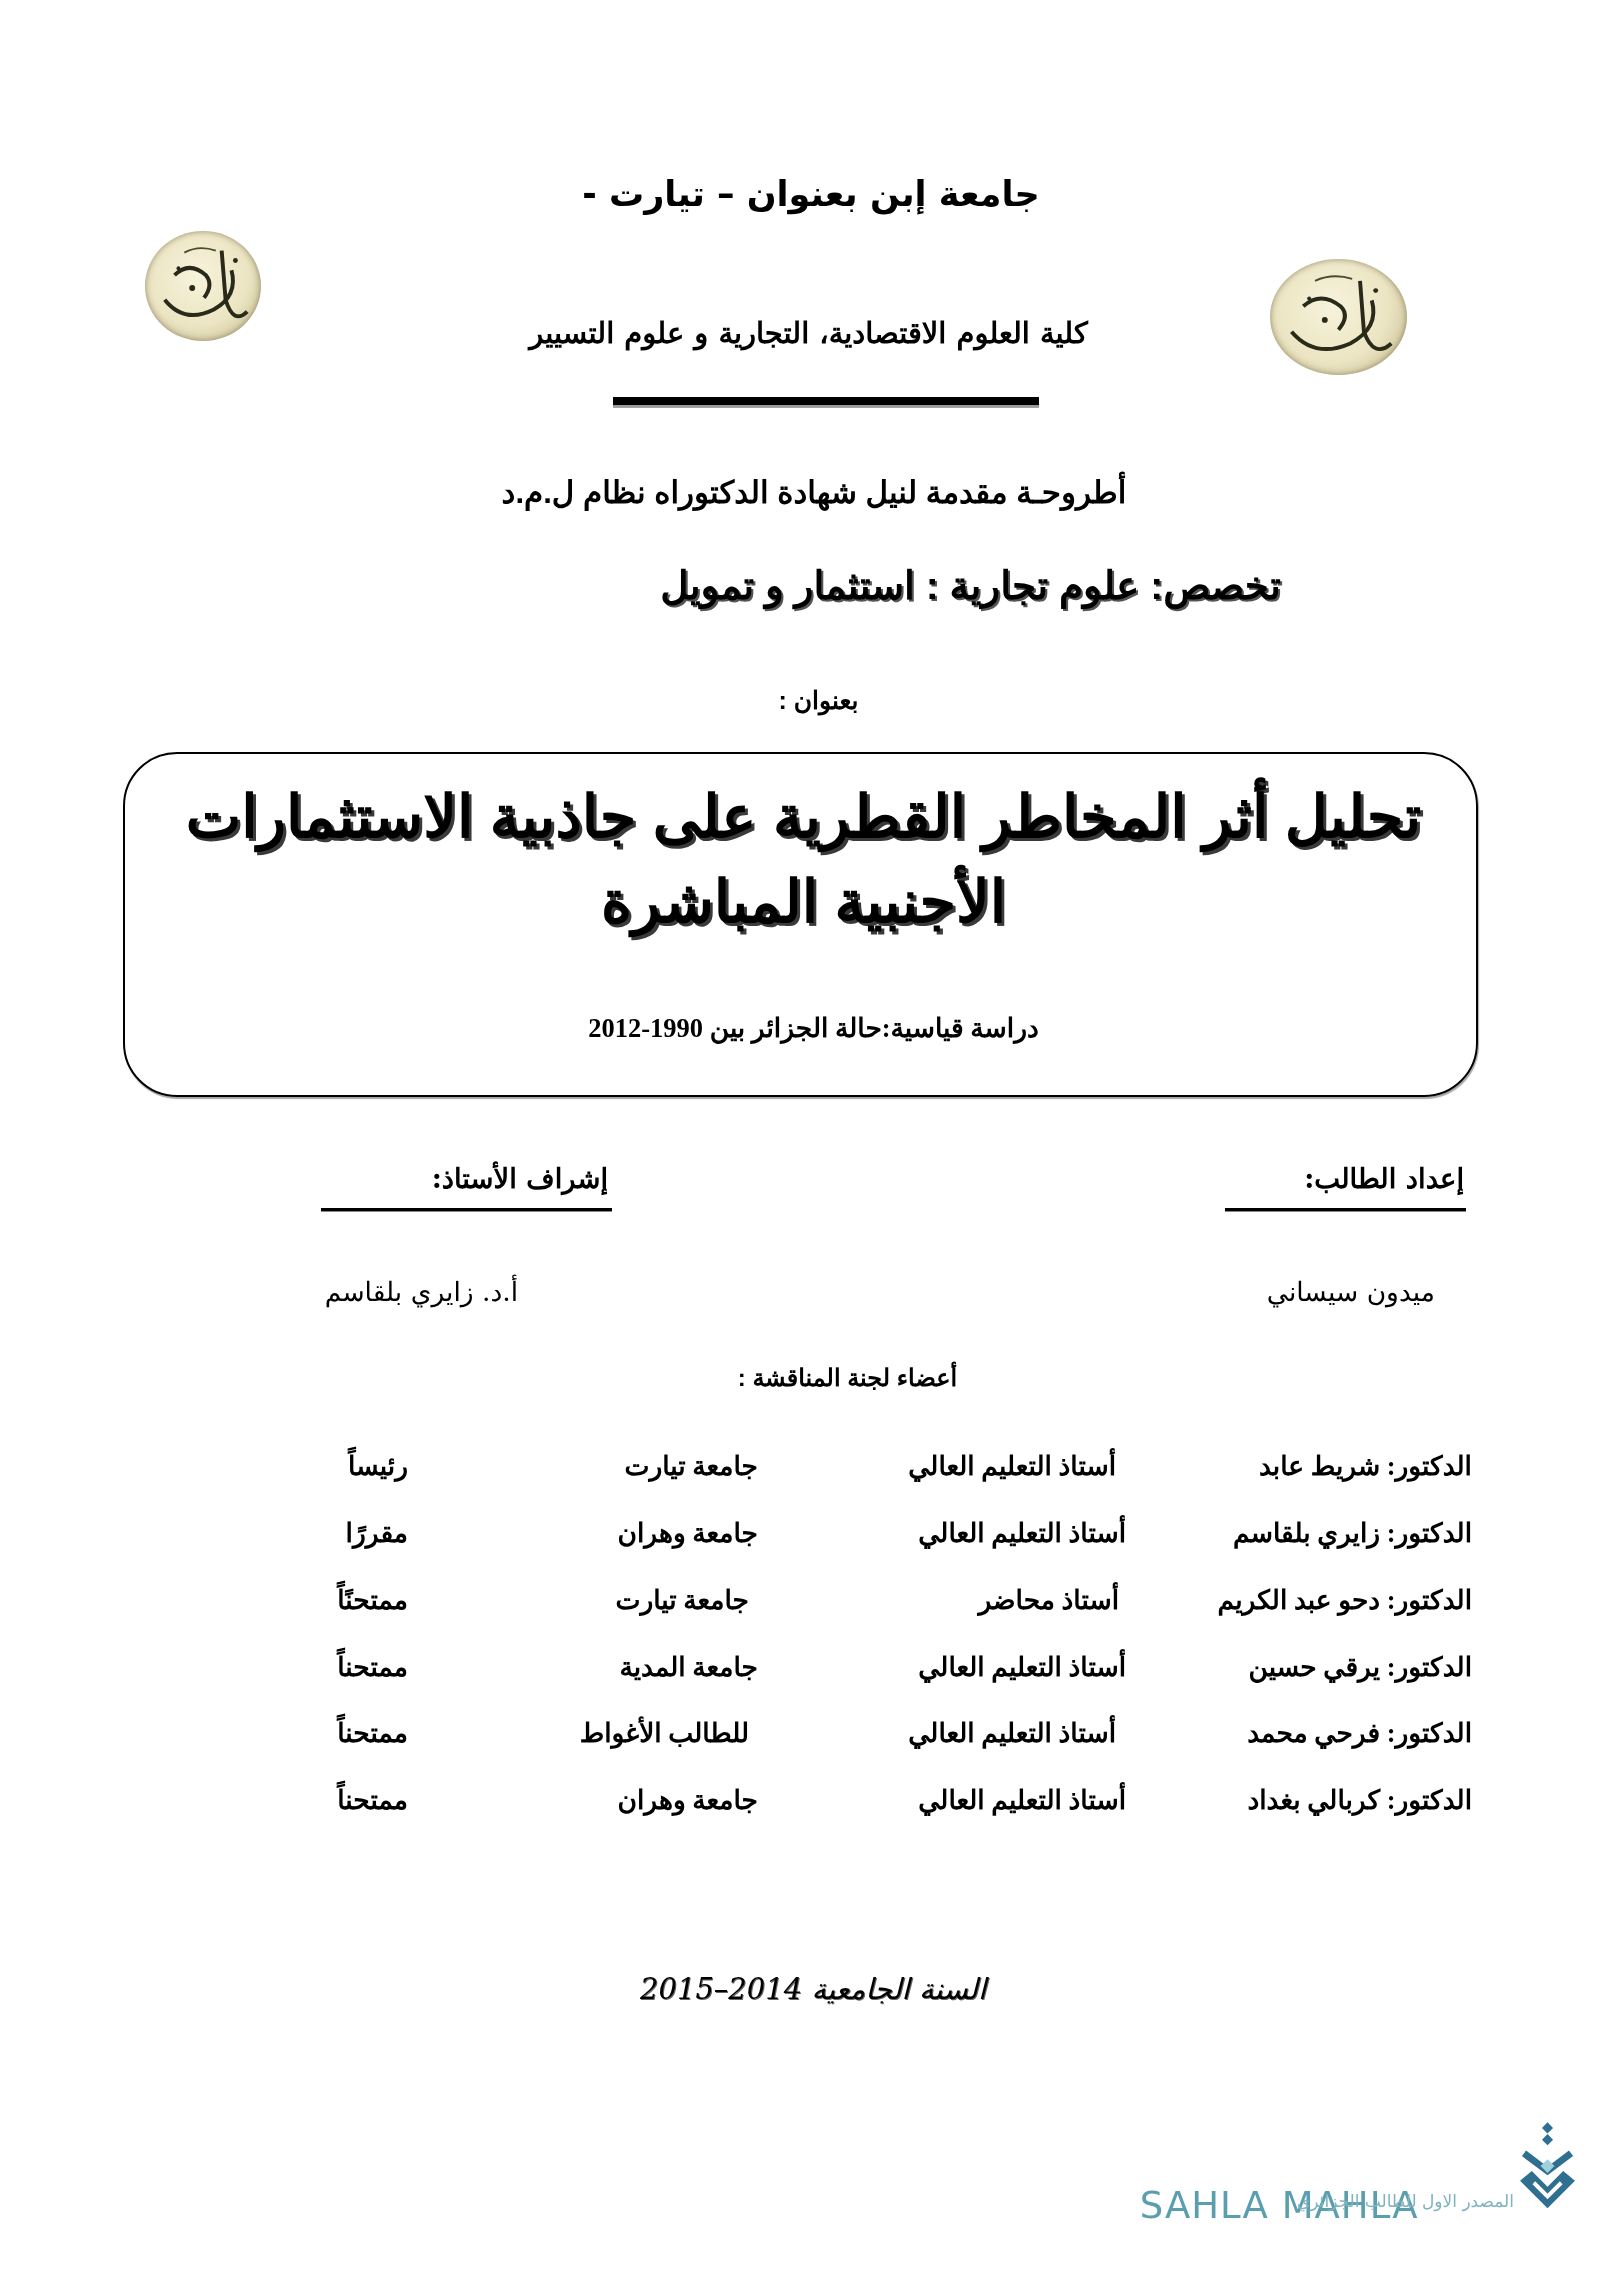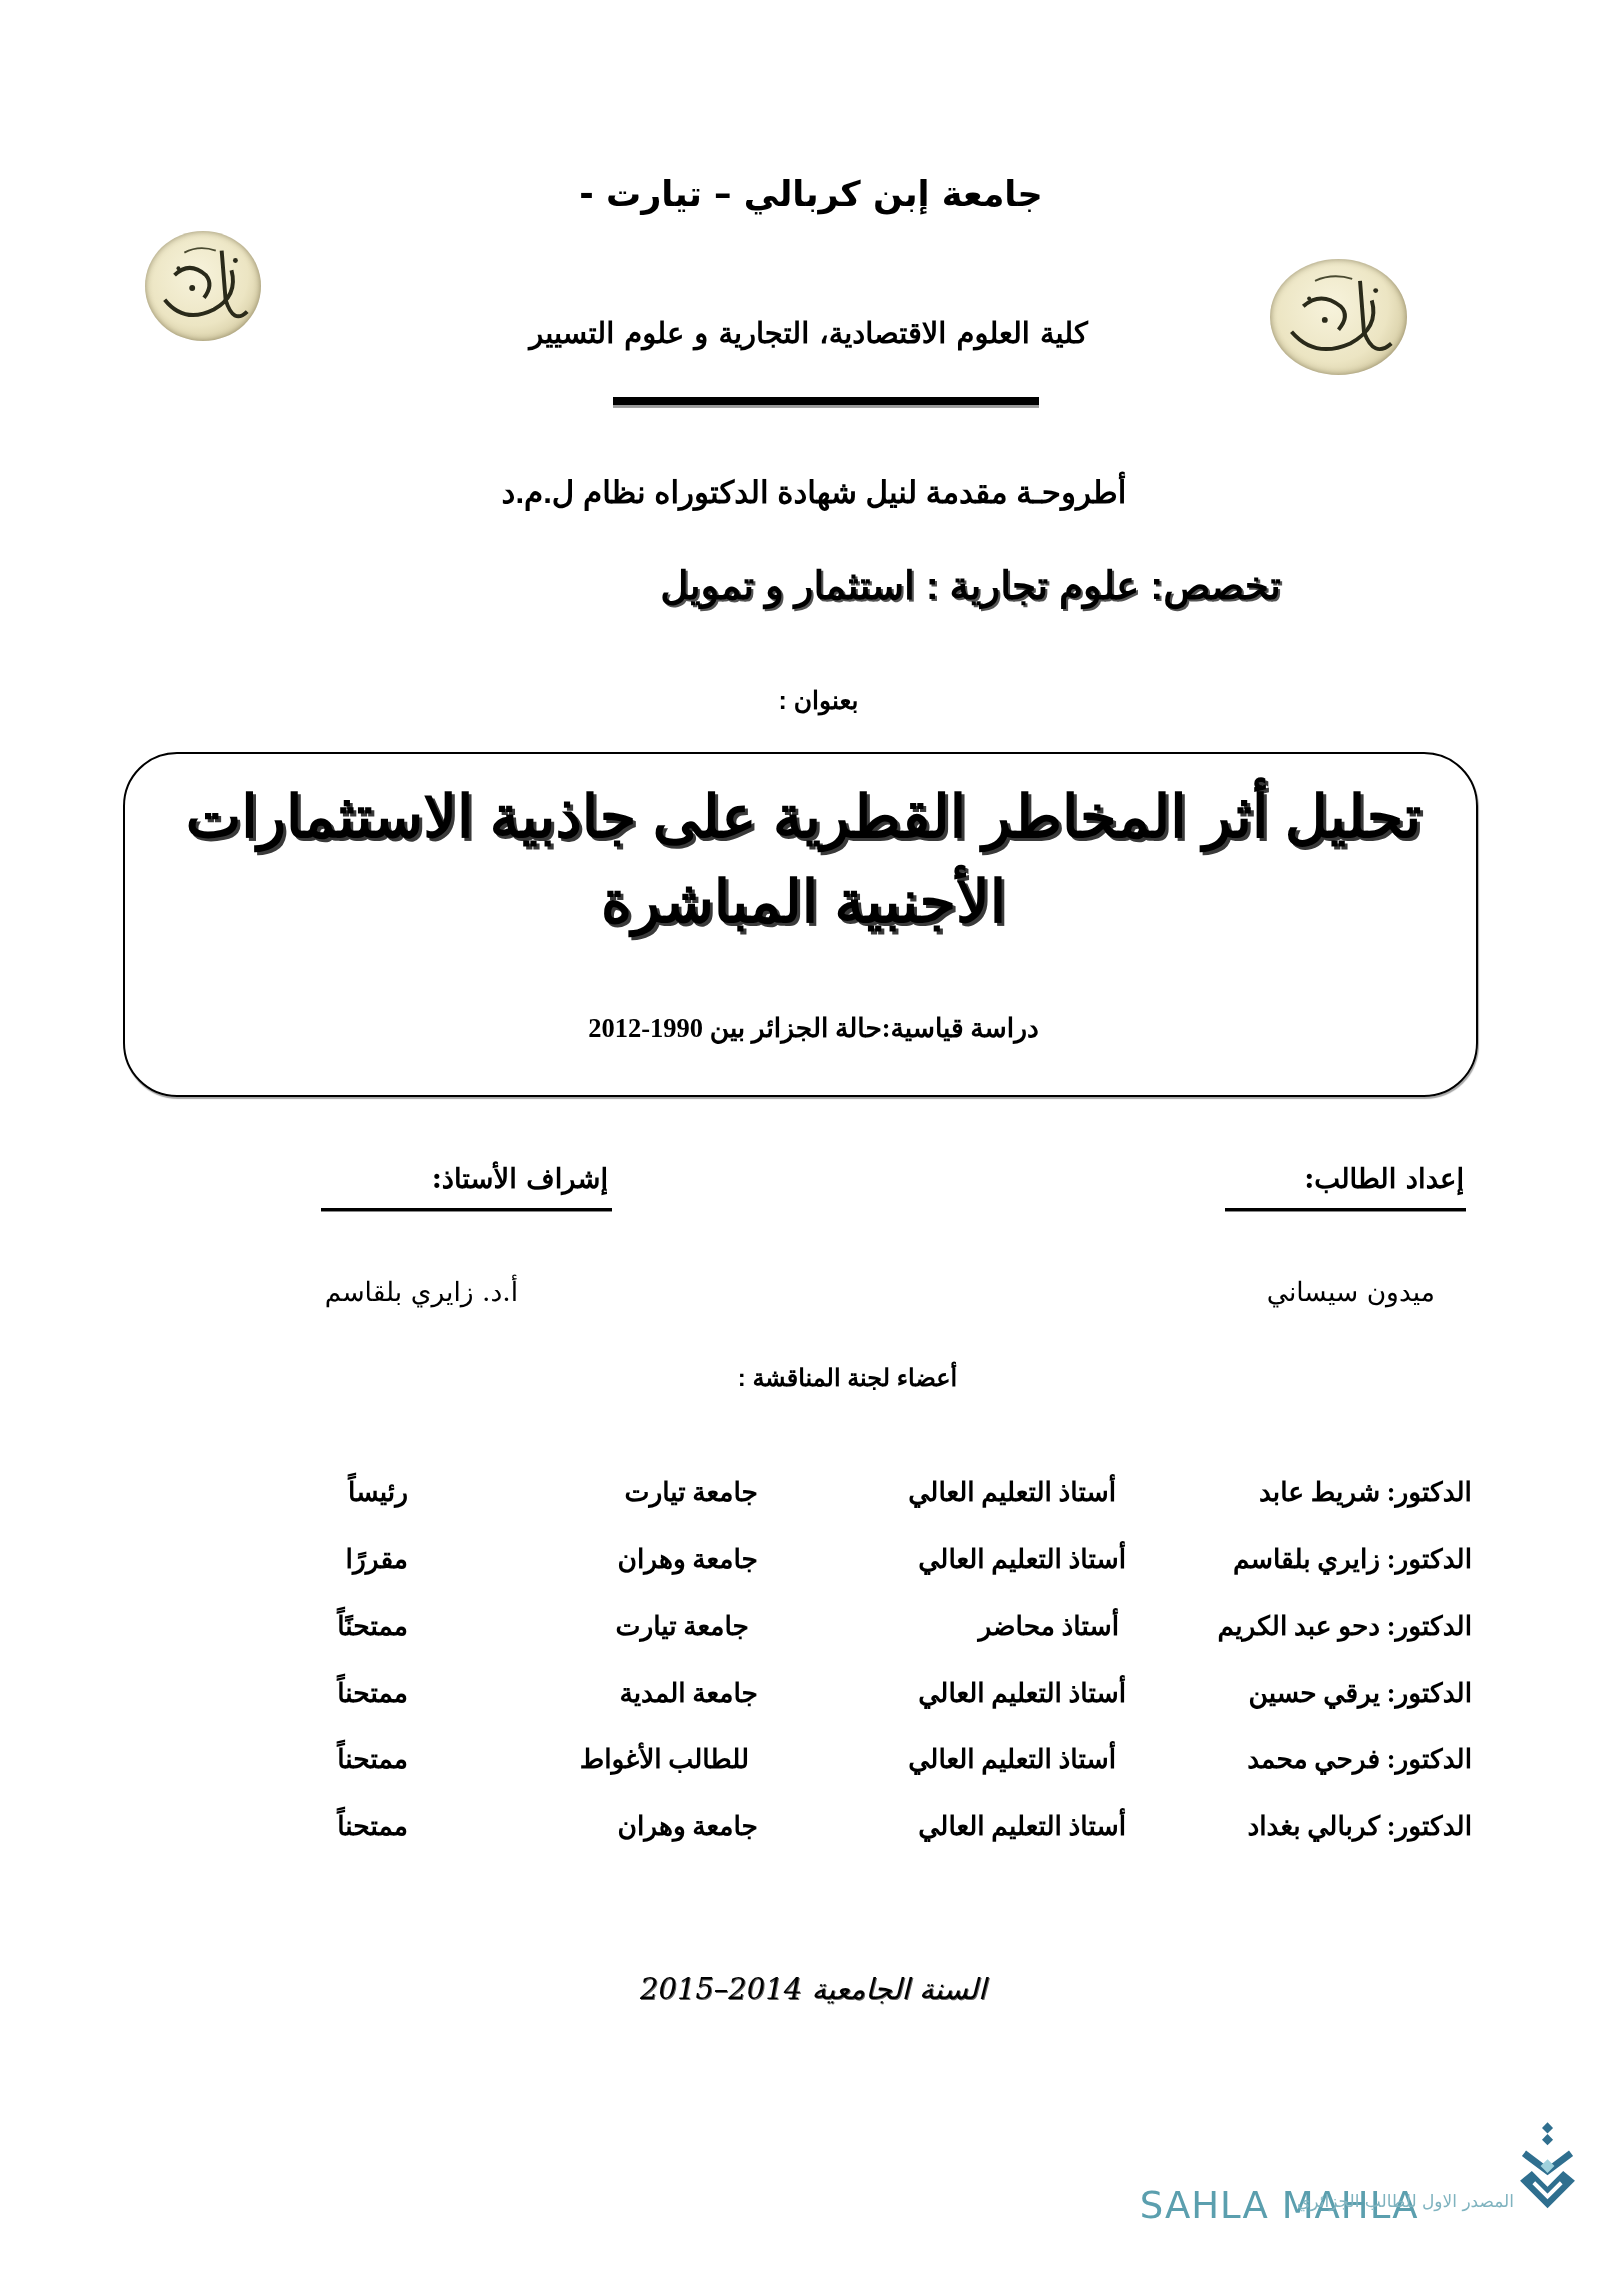--- a/index.html
+++ b/index.html
@@ -118,21 +118,20 @@
       font-family: "Liberation Serif", serif;
       font-weight: bold;
       font-size: 26.5px;
     }
     .cm-cell {
       position: absolute;
       top: 0;
       white-space: nowrap;
       direction: rtl;
       text-align: right;
-      margin-top: 26px;
     }
 
     
     .year {
       font-family: "DejaVu Serif", serif;
       font-weight: normal;
       font-style: italic;
       font-size: 29px;
       text-shadow: 1px 1px 0 #666;
     }
@@ -172,21 +171,21 @@
     <path d="M22 74 Q46 102 82 86 Q112 70 104 42" stroke="#2a2a1a" stroke-width="4" fill="none"></path>
     <path d="M34 48 Q52 32 72 48 Q82 58 70 72" stroke="#2a2a1a" stroke-width="4" fill="none"></path>
     <path d="M92 22 L96 74 Q106 102 124 86" stroke="#2a2a1a" stroke-width="4" fill="none"></path>
     <path d="M46 22 Q64 14 84 20" stroke="#4a4a30" stroke-width="2" fill="none"></path>
     <circle cx="56" cy="62" r="3" fill="#2a2a1a"></circle>
     <circle cx="108" cy="32" r="2.5" fill="#2a2a1a"></circle>
     <circle cx="40" cy="40" r="2" fill="#2a2a1a"></circle>
   </svg>
 </div>
 
-<div class="abs center-text rtl uni-title" style="left:517px; top:174px; width:588px;">جامعة إبن كربالي – تيارت -</div>
+<div class="abs center-text rtl uni-title" style="left:517px; top:174px; width:588px;">جامعة إبن بعنوان – تيارت -</div>
 
 <div class="abs center-text rtl faculty" style="left:490px; top:316px; width:637px;">كلية العلوم الاقتصادية، التجارية و علوم التسيير</div>
 
 <div class="rule" style="left:613px; top:397px; width:426px; height:7.8px;"></div>
 
 <div class="abs center-text rtl degree" style="left:461px; top:474px; width:706px;">أطروحـة مقدمة لنيل شهادة الدكتوراه نظام ل.م.د</div>
 
 <div class="abs center-text rtl specialty" style="left:637px; top:563px; width:667px;">تخصص: علوم تجارية : استثمار و تمويل</div>
 
 <div class="abs center-text rtl bi-label" style="left:745px; top:686px; width:147px;">بعنوان :</div>

